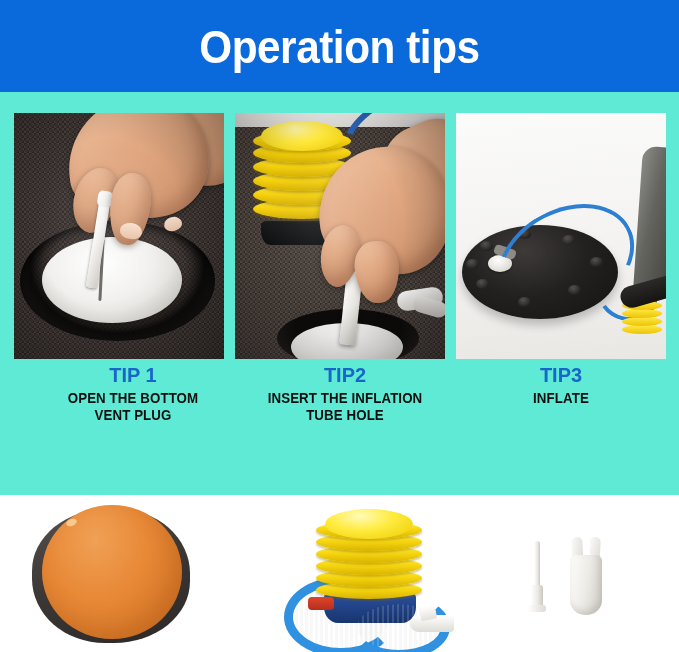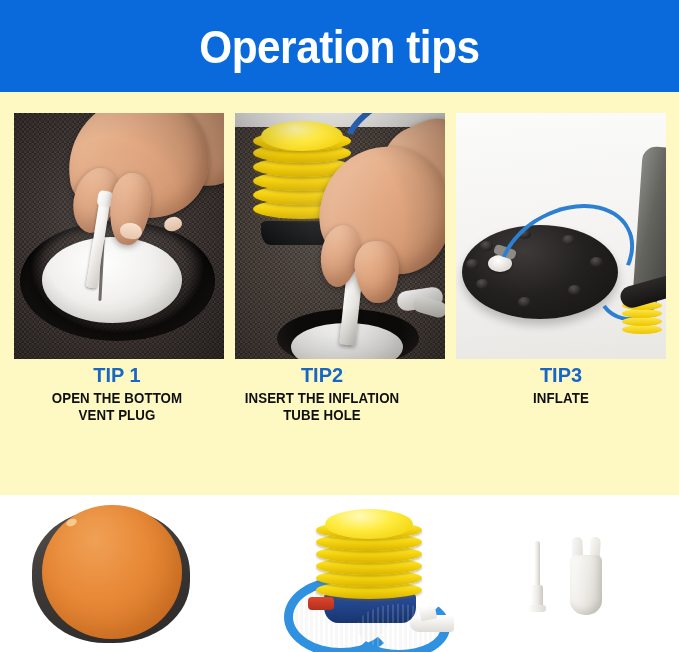--- a/index.html
+++ b/index.html
@@ -13,21 +13,21 @@
     height: 652px;
     overflow: hidden;
     font-family: "Liberation Sans", sans-serif;
     -webkit-font-smoothing: antialiased;
   }
 
   .page {
     position: relative;
     width: 679px;
     height: 552px;
-    background: #fef9c3;
+    background: #5eead4;
   }
 
   
   .banner {
     position: absolute;
     background: #0a6adc;
     display: flex;
     align-items: center;
     justify-content: center;
     overflow: hidden;
@@ -431,22 +431,22 @@
     top: 363px;
     width: 679px;
     height: 84px;
   }
   .tip-caption {
     position: absolute;
     top: 0;
     width: 210px;
     text-align: center;
   }
-  .tip-caption.c1 { left: 12px; }
-  .tip-caption.c2 { left: 217px; }
+  .tip-caption.c1 { left: 28px; }
+  .tip-caption.c2 { left: 240px; }
   .tip-caption.c3 { left: 456px; }
   .tip-heading {
     color: #1867c8;
     font-family: "Liberation Sans Narrow", "Liberation Sans", sans-serif;
     font-weight: bold;
     font-size: 21px;
     line-height: 24px;
     letter-spacing: 0px;
     transform: scaleX(0.95);
   }

